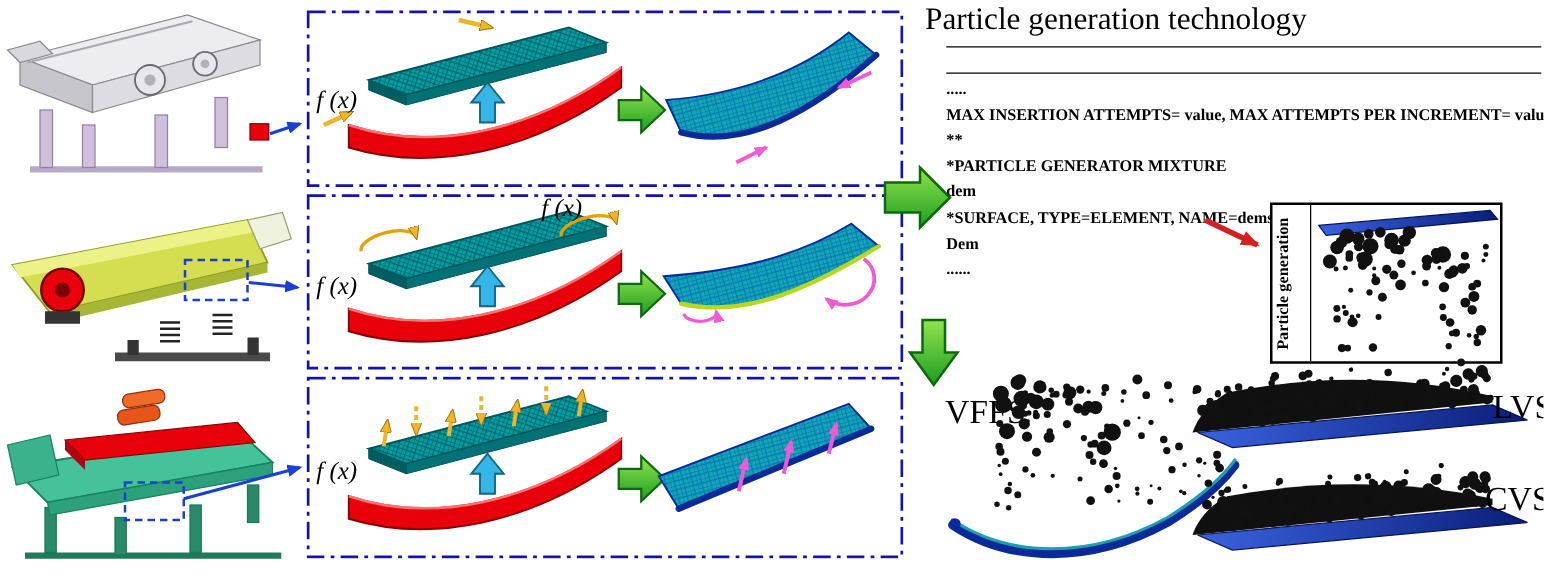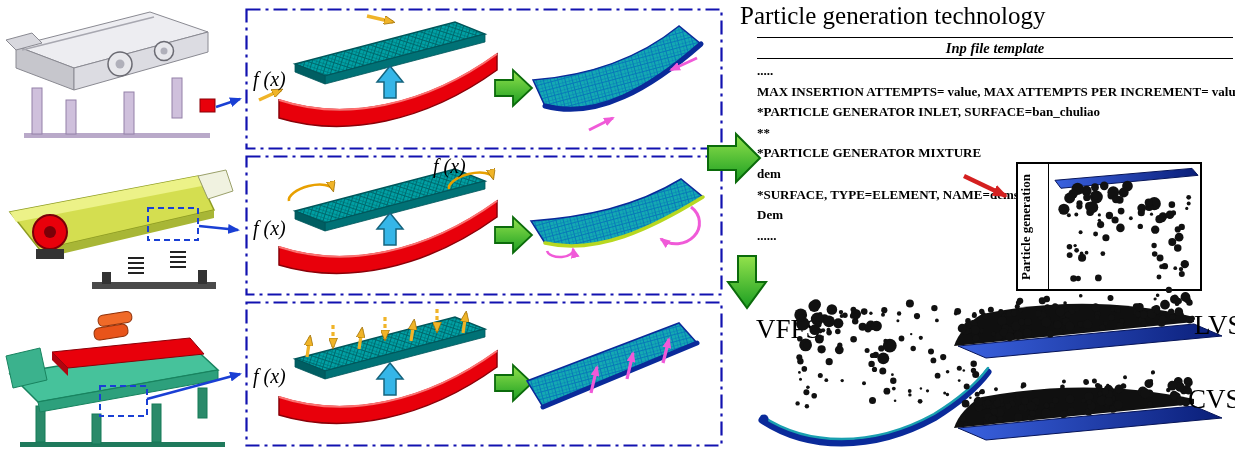--- a/index.html
+++ b/index.html
@@ -191,27 +191,25 @@
     </g>
     <g stroke="#f05ad8" stroke-width="3.2">
       <line x1="346" y1="92" x2="352" y2="66" marker-end="url(#mPink)"></line>
       <line x1="382" y1="78" x2="388" y2="52" marker-end="url(#mPink)"></line>
       <line x1="418" y1="62" x2="424" y2="38" marker-end="url(#mPink)"></line>
     </g>
   </svg>
 
   <div class="abs title">Particle generation technology</div>
   <div class="abs rule" style="left:757px;top:37px;width:476px"></div>
-  <div class="abs inp-header">Inp file template</div>
   <div class="abs rule" style="left:757px;top:58px;width:476px"></div>
 
   <div class="abs code">
     <div class="line">.....</div>
     <div class="line">MAX INSERTION ATTEMPTS= value, MAX ATTEMPTS PER INCREMENT= value</div>
-    <div class="line">*PARTICLE GENERATOR INLET, SURFACE=ban_chuliao</div>
     <div class="line">**</div>
     <div class="line">*PARTICLE GENERATOR MIXTURE</div>
     <div class="line">dem</div>
     <div class="line">*SURFACE, TYPE=ELEMENT, NAME=demsurf</div>
     <div class="line">Dem</div>
     <div class="line">......</div>
   </div>
 
   <svg class="abs" style="left:706px;top:130px" width="58" height="56" viewBox="0 0 58 56">
     <polygon points="2,16 30,16 30,4 54,28 30,52 30,40 2,40" fill="url(#greenGrad)" stroke="#0b6b0b" stroke-width="2"></polygon>

